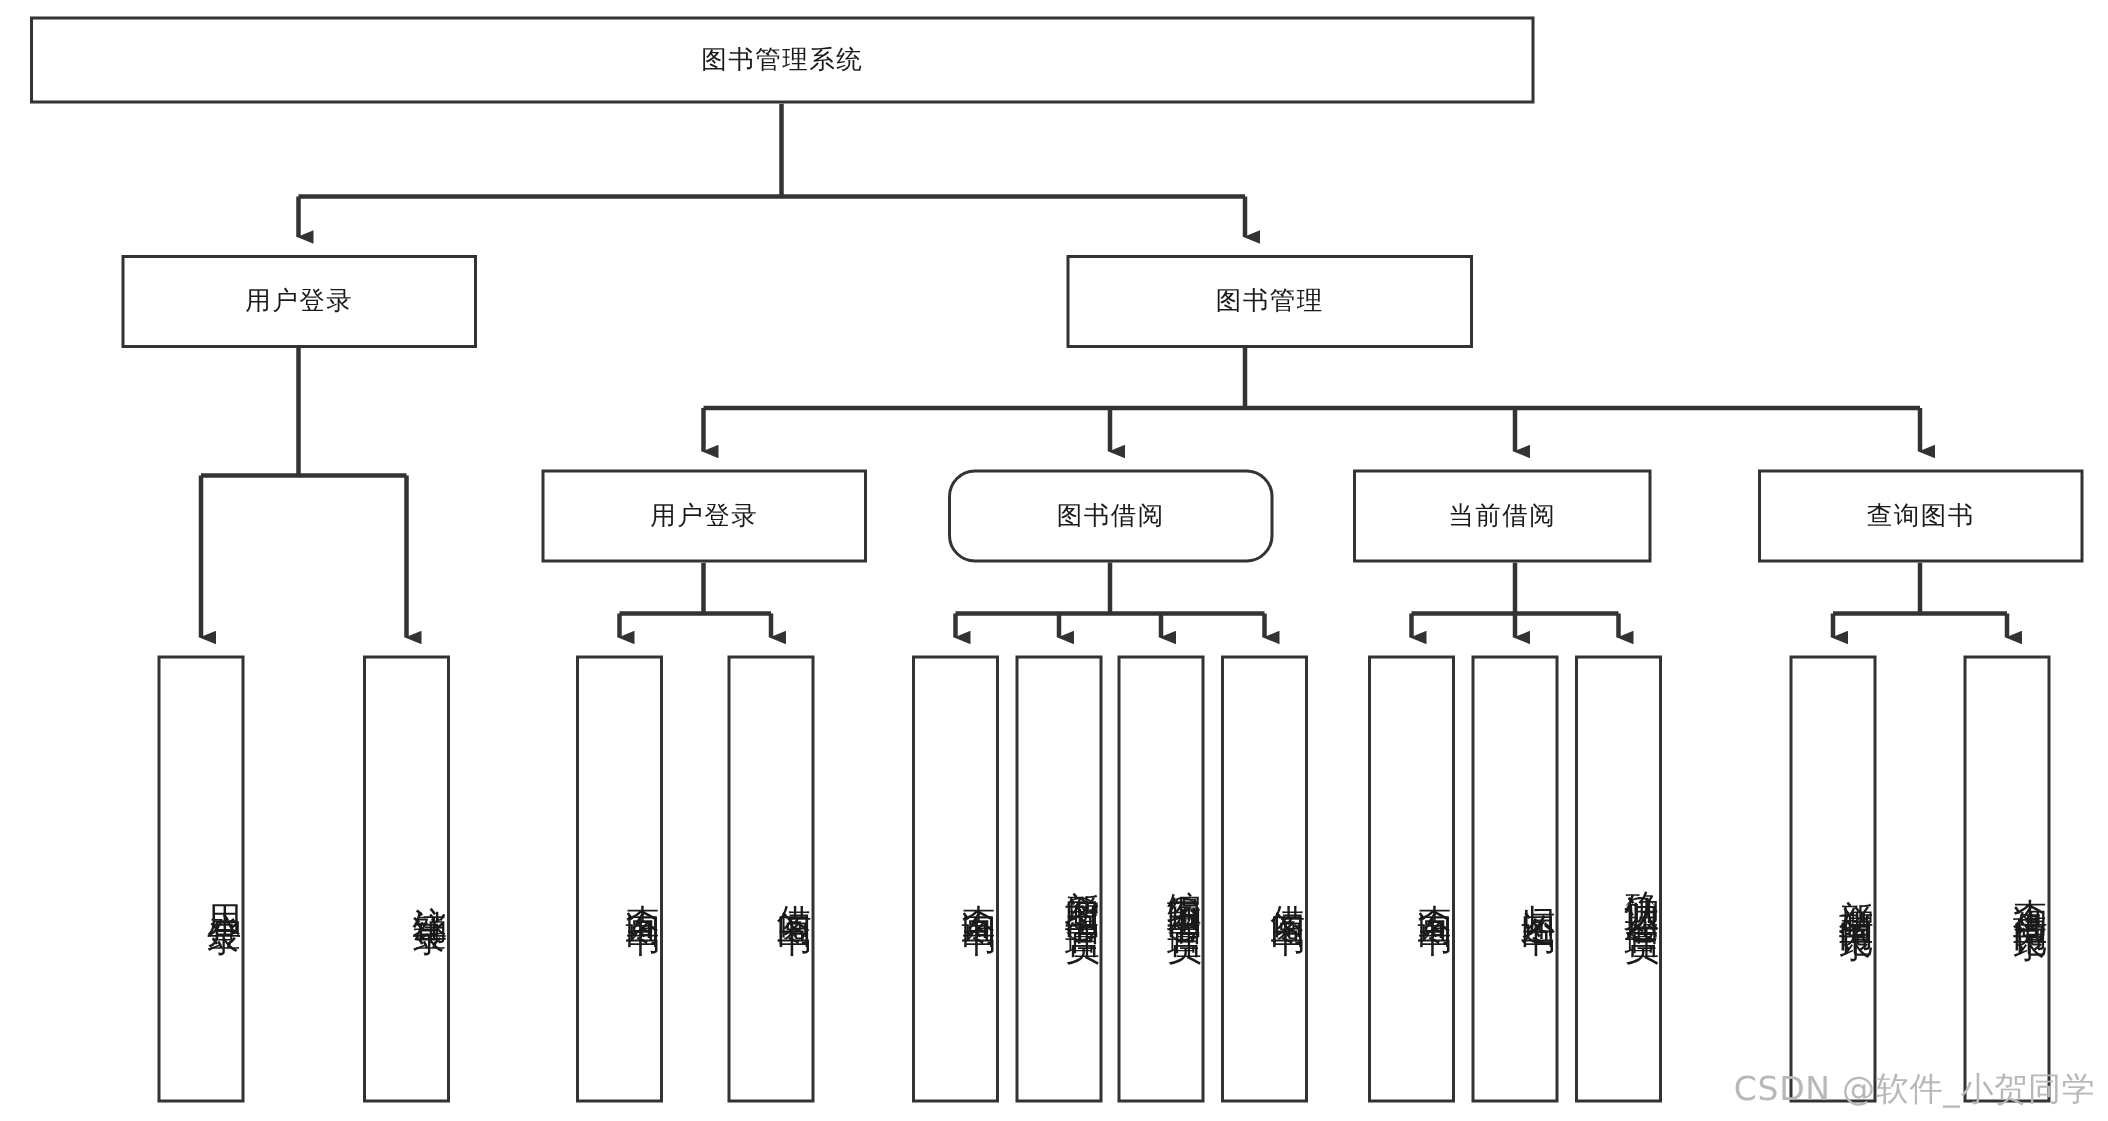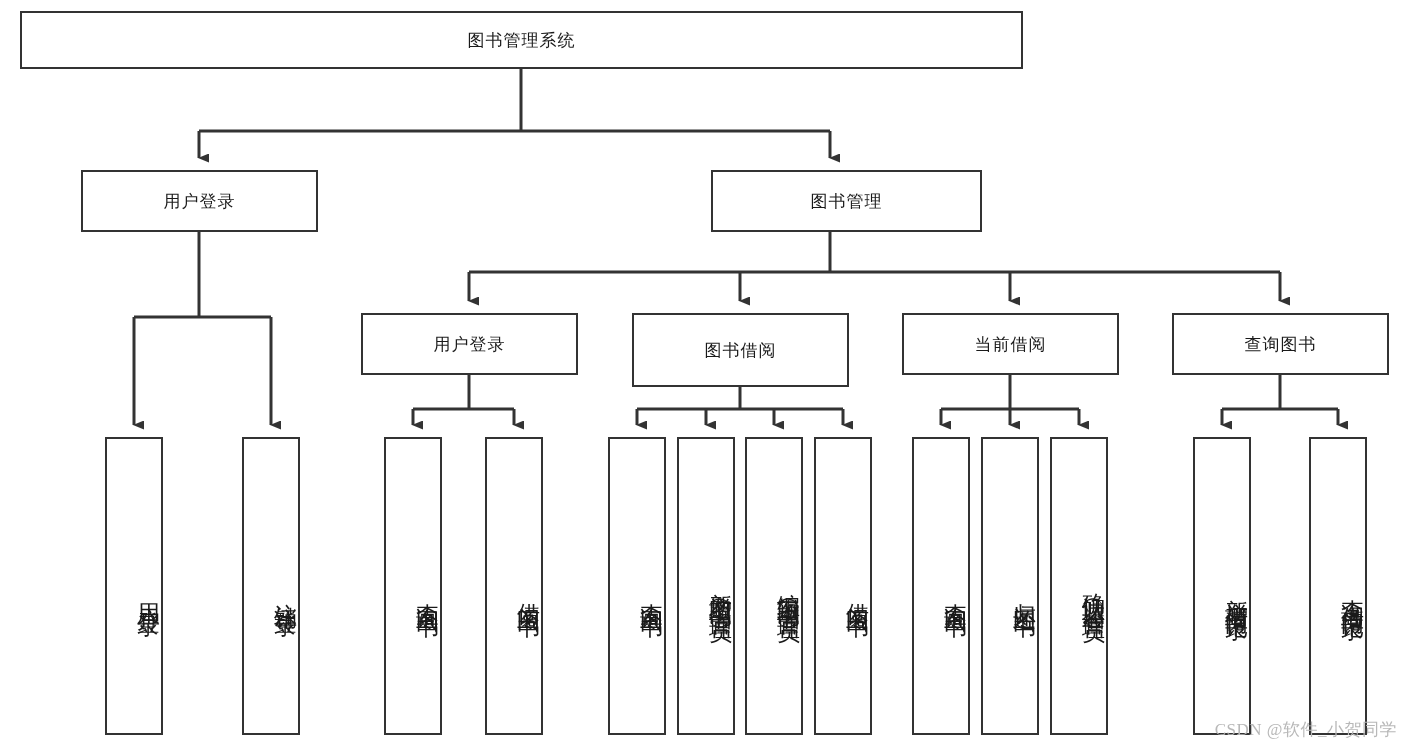--- a/index.html
+++ b/index.html
@@ -52,25 +52,24 @@
   }
   .node.vert .txt {
     writing-mode: vertical-rl;
     text-orientation: upright;
     white-space: nowrap;
   }
   .watermark {
     position: absolute;
     right: 8px;
     bottom: 6px;
-    font-size: 17px;
+    font-size: 22px;
     color: #b8b8b8;
     letter-spacing: 0.5px;
     white-space: nowrap;
-    font-family: Liberation Serif, serif;
   }
 </style>
 </head>
 <body>
 
 <div id="canvas">
 
   <svg id="wires" viewBox="0 0 1405 747">
     <defs>
       <marker id="arrowhead" markerWidth="9" markerHeight="11" refX="4.5" refY="10" orient="auto" markerUnits="userSpaceOnUse">
@@ -128,24 +127,24 @@
   <div class="node horiz" style="left:81px; top:170px; width:237px; height:62px;">
     <span class="txt">用户登录</span>
   </div>
   <div class="node horiz" style="left:711px; top:170px; width:271px; height:62px;">
     <span class="txt">图书管理</span>
   </div>
 
   <div class="node horiz" style="left:361px; top:313px; width:217px; height:62px;">
     <span class="txt">用户登录</span>
   </div>
-  <div class="node horiz" style="left:632px; top:313px; width:217px; height:74px;">
+  <div class="node horiz" style="left:632px; top:313px; width:217px; height:62px;border-radius:18px;">
     <span class="txt">图书借阅</span>
   </div>
-  <div class="node horiz" style="left:902px; top:313px; width:217px; height:62px;">
+  <div class="node horiz" style="left:902px; top:313px; width:199px; height:62px;">
     <span class="txt">当前借阅</span>
   </div>
   <div class="node horiz" style="left:1172px; top:313px; width:217px; height:62px;">
     <span class="txt">查询图书</span>
   </div>
 
   <div class="node vert" style="left:105px; top:437px; width:58px; height:298px;">
     <span class="txt">用户登录</span>
   </div>
   <div class="node vert" style="left:242px; top:437px; width:58px; height:298px;">

